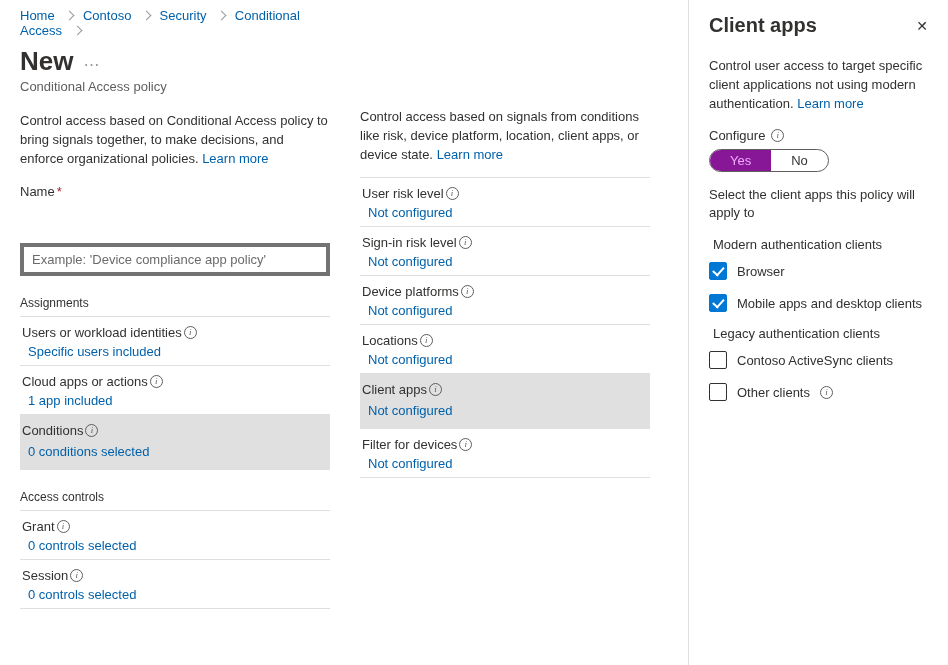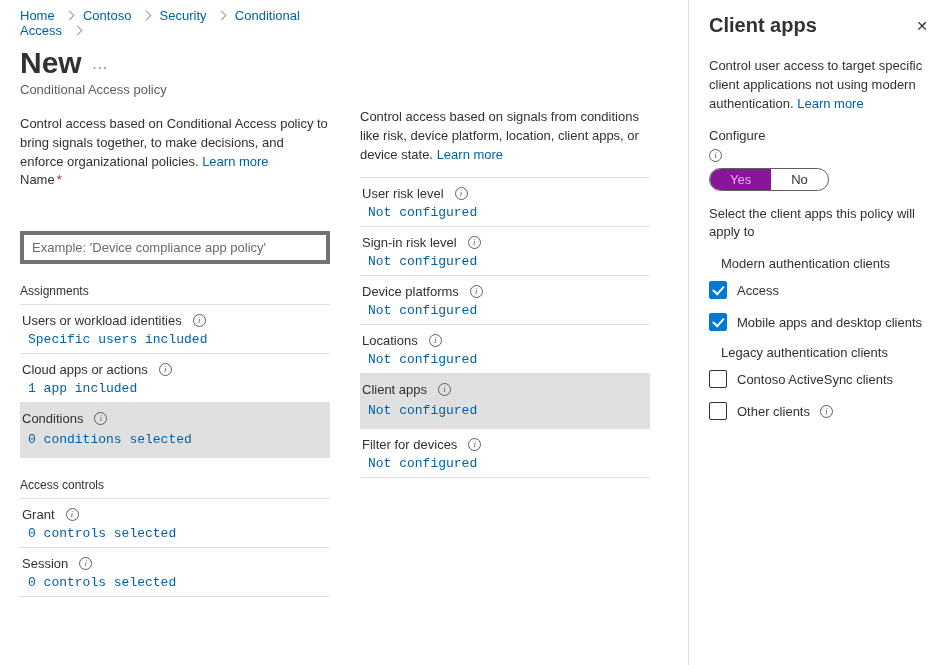--- a/index.html
+++ b/index.html
@@ -37,33 +37,34 @@
     max-width: 300px;
   }
   .breadcrumb {
     font-size: 13px;
     margin-bottom: 8px;
   }
   .breadcrumb a { color: var(--link); text-decoration: none; text-align: center; }
   .breadcrumb .sep { margin: 0 6px; color: #999; }
   .title-row { display:flex; align-items: baseline; gap:10px; }
   h1 {
-    font-size: 30px;
+    font-size: 26px;
     font-weight: 600;
     margin: 0 0 2px 0;
   }
   .ellipsis { color: #999; font-size:16px; letter-spacing:1px; }
   .subtitle {
     font-size: 13px;
     color: var(--muted);
     margin-bottom: 18px;
   }
   .intro {
     font-size: 13px;
     line-height: 1.45;
+    margin-bottom: 15px;
   }
   a.link { color: var(--link); text-decoration: none; }
   .field-label { font-size: 13px; margin-bottom: 0; }
   .req { color: #a4262c; margin-left:2px;}
   input[type=text] {
     width: 100%;
     padding: 5px 8px;
     border: 4px solid #737373;
     font-size: 13px;
     font-family: inherit;
@@ -75,29 +76,28 @@
     margin-top: 20px;
     padding-bottom: 6px;
     border-bottom: 1px solid var(--border);
   }
   .row {
     padding: 8px 2px 6px 2px;
     border-bottom: 1px solid var(--border);
   }
   .row .row-label {
     font-size: 13px;
-    display:flex; align-items:center; gap:11px;
+    display:flex; align-items:center; gap:2px;
     margin-bottom:4px;
   }
   .row .row-value {
     color: var(--link);
     font-size: 13px;
     padding-left: 6px;
     display:block;
-    font-family:Liberation Mono, monospace;
   }
   .row.selected {
     background: var(--selected-bg);
     border-bottom-color: var(--selected-bg);
   }
   .row.selected .row-value { padding-top:2px; padding-bottom:4px;}
   .info-icon {
     display:inline-flex; align-items:center; justify-content:center;
     width:13px; height:13px;
     border:1px solid #605e5c; border-radius:50%;
@@ -116,40 +116,40 @@
     font-size: 20px;
     font-weight: 600;
     margin: 0 0 20px 0;
   }
   .close {
     position: absolute; right: 18px; top: 16px;
     font-size: 14px; color: #333; cursor:pointer;
     background:none; border:none; padding:2px;
   }
   .panel p { line-height:1.45; margin:0 0 14px 0; }
-  .toggle-label { display:flex; gap:6px; margin-bottom:6px;flex-direction:column; }
+  .toggle-label { display:flex; align-items:center; gap:6px; margin-bottom:6px; }
   .pill {
     display:inline-flex;
     border:1px solid #605e5c;
     border-radius: 14px;
     overflow:hidden;
     user-select:none;
     margin-bottom: 14px;
   }
   .pill .opt {
     padding: 3px 20px;
     font-size: 13px;
     cursor:pointer;
   }
   .pill .opt.active {
     background: var(--accent-purple);
     color: #f0abfc;
   }
   .pill .opt:not(.active) { color: #333; }
-  .group-head { margin: 12px 0 10px 12px; }
+  .group-head { margin: 12px 0 10px 4px; }
   .cb-row { display:flex; align-items:center; gap:10px; margin-bottom: 14px; cursor:pointer;}
   .cb {
     width:18px; height:18px;
     border:1px solid #323130;
     border-radius:2px;
     display:inline-flex; align-items:center; justify-content:center;
     flex-shrink:0;
   }
   .cb.checked { background: var(--checkbox-blue); border-color: var(--checkbox-blue); }
   .cb.checked::after {
@@ -318,21 +318,21 @@
       <div class="opt active">Yes</div>
       <div class="opt">No</div>
     </div>
 
     <p>Select the client apps this policy will apply to</p>
 
     <div class="group-head">Modern authentication clients</div>
 
     <div class="cb-row">
       <span class="cb checked"></span>
-      <span>Access</span>
+      <span>Browser</span>
     </div>
     <div class="cb-row">
       <span class="cb checked"></span>
       <span>Mobile apps and desktop clients</span>
     </div>
 
     <div class="group-head">Legacy authentication clients</div>
 
     <div class="cb-row">
       <span class="cb"></span>

